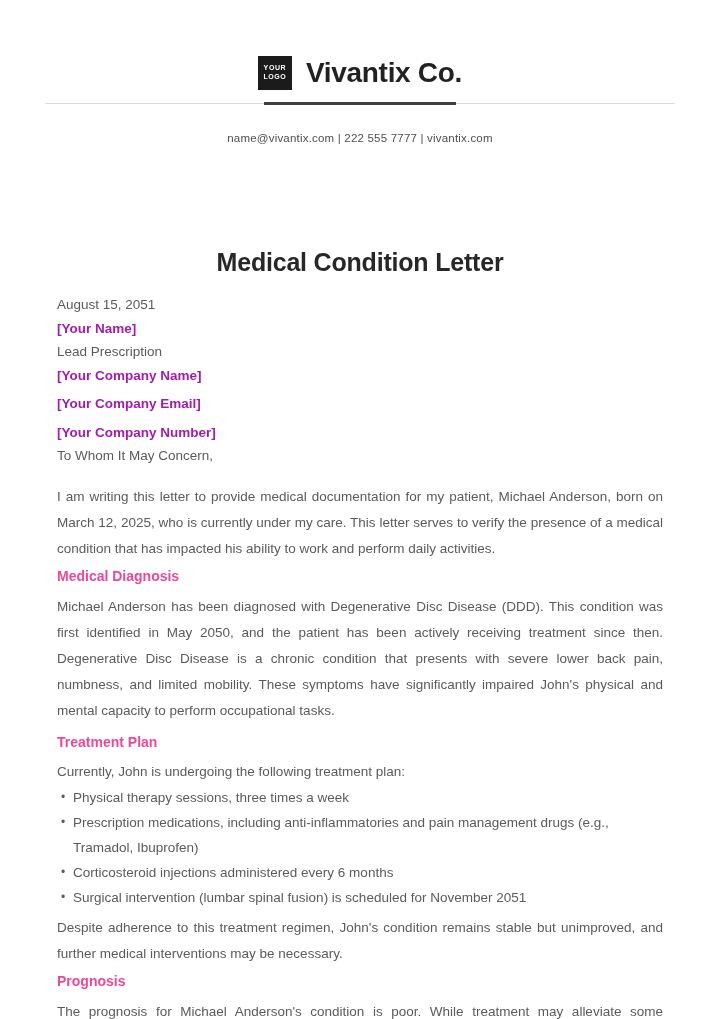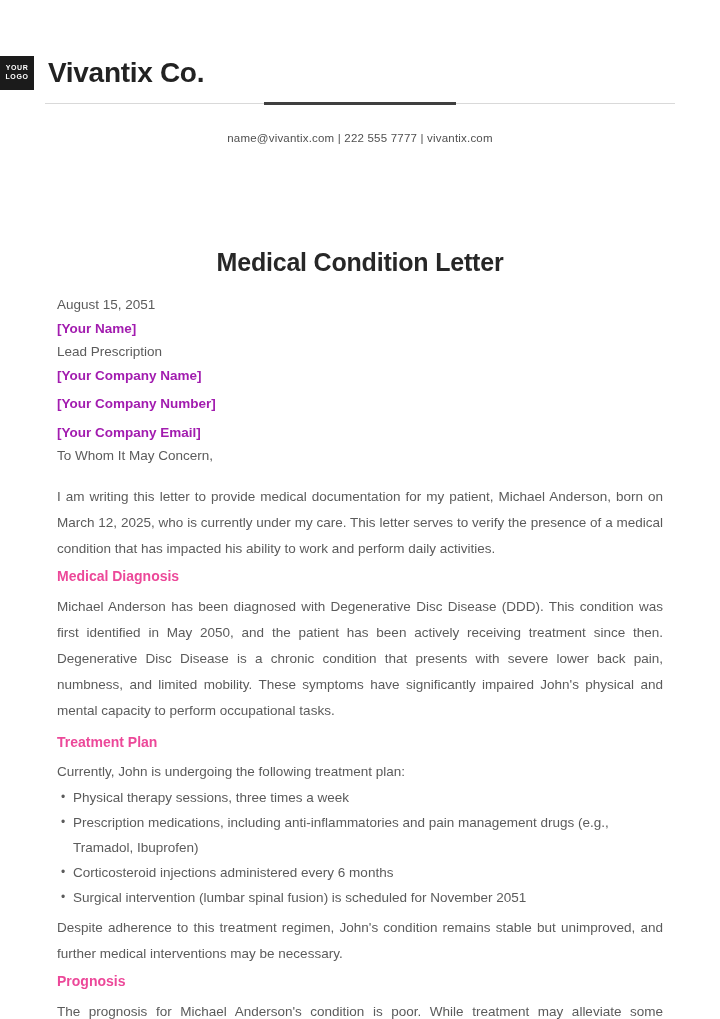--- a/index.html
+++ b/index.html
@@ -14,21 +14,21 @@
     background: #ffffff;
     overflow: hidden;
     font-family: "Liberation Sans", "DejaVu Sans", sans-serif;
     color: #5b5b5b;
     box-sizing: border-box;
   }
   
   .letterhead {
     padding-top: 56px;
     display: flex;
-    justify-content: flex-start;
+    justify-content: center;
     align-items: center;
     gap: 14px;
   }
   .logo-square {
     width: 34px;
     height: 34px;
     background: #1b1b1b;
     color: #ffffff;
     display: flex;
     flex-direction: column;
@@ -161,22 +161,22 @@
 
   <div class="letter">
 
     <div class="letter-title">Medical Condition Letter</div>
 
     <div class="info-block">
       <div class="info-line">August 15, 2051</div>
       <div class="info-line bold">[Your Name]</div>
       <div class="info-line">Lead Prescription</div>
       <div class="info-line bold">[Your Company Name]</div>
+      <div class="info-line bold gap">[Your Company Email]</div>
       <div class="info-line bold gap">[Your Company Number]</div>
-      <div class="info-line bold gap">[Your Company Email]</div>
       <div class="info-line">To Whom It May Concern,</div>
     </div>
 
     <p class="para" style="margin-top:16px;">I am writing this letter to provide medical documentation for my patient, Michael Anderson, born on March 12, 2025, who is currently under my care. This letter serves to verify the presence of a medical condition that has impacted his ability to work and perform daily activities.</p>
 
     <div class="section-heading">Medical Diagnosis</div>
     <p class="para">Michael Anderson has been diagnosed with Degenerative Disc Disease (DDD). This condition was first identified in May 2050, and the patient has been actively receiving treatment since then. Degenerative Disc Disease is a chronic condition that presents with severe lower back pain, numbness, and limited mobility. These symptoms have significantly impaired John's physical and mental capacity to perform occupational tasks.</p>
 
     <div class="section-heading" style="margin-top:5px;">Treatment Plan</div>
     <div class="lead-in">Currently, John is undergoing the following treatment plan:</div>

